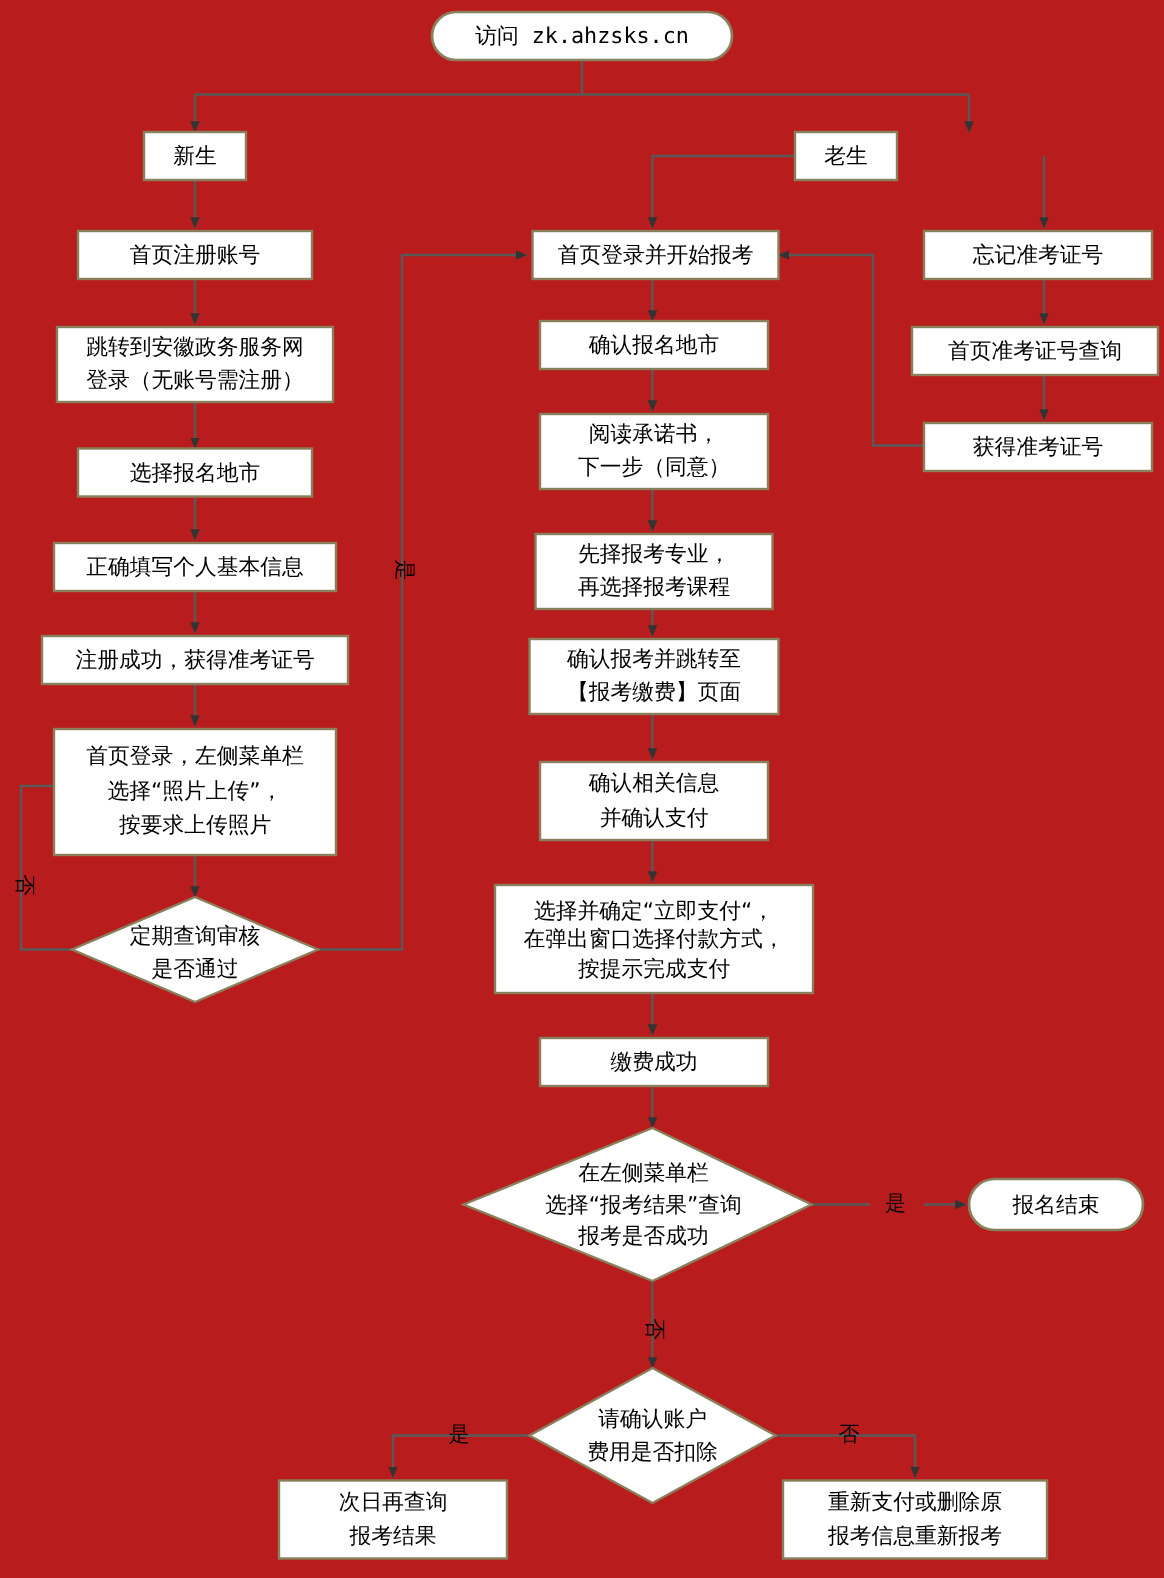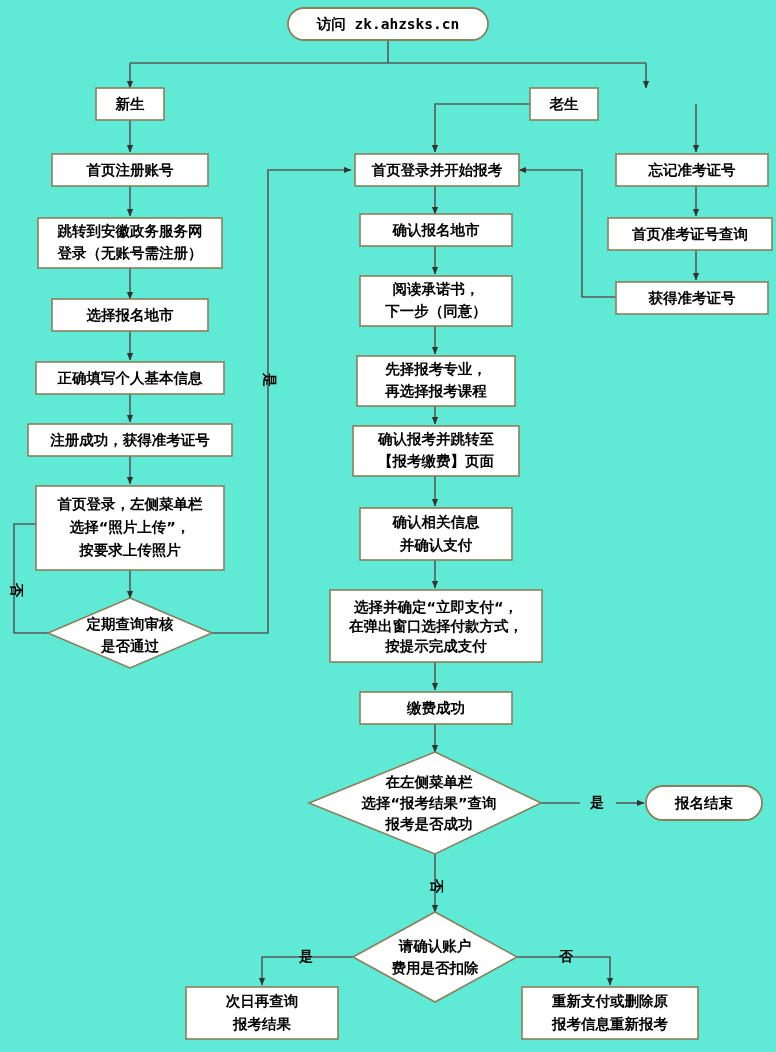--- a/index.html
+++ b/index.html
@@ -8,23 +8,22 @@
     padding: 0;
     background: #ffffff;
   }
   body {
     font-family: "DejaVu Sans", "Liberation Sans", sans-serif;
   }
   #chart-root {
     position: relative;
     width: 776px;
     height: 1052px;
-    background: #5eead4;
+    background: #b91c1c;
     overflow: hidden;
-    font-weight: bold;
   }
   svg.flow {
     position: absolute;
     left: 0;
     top: 0;
     width: 776px;
     height: 1052px;
     display: block;
   }
   .node-rect {

